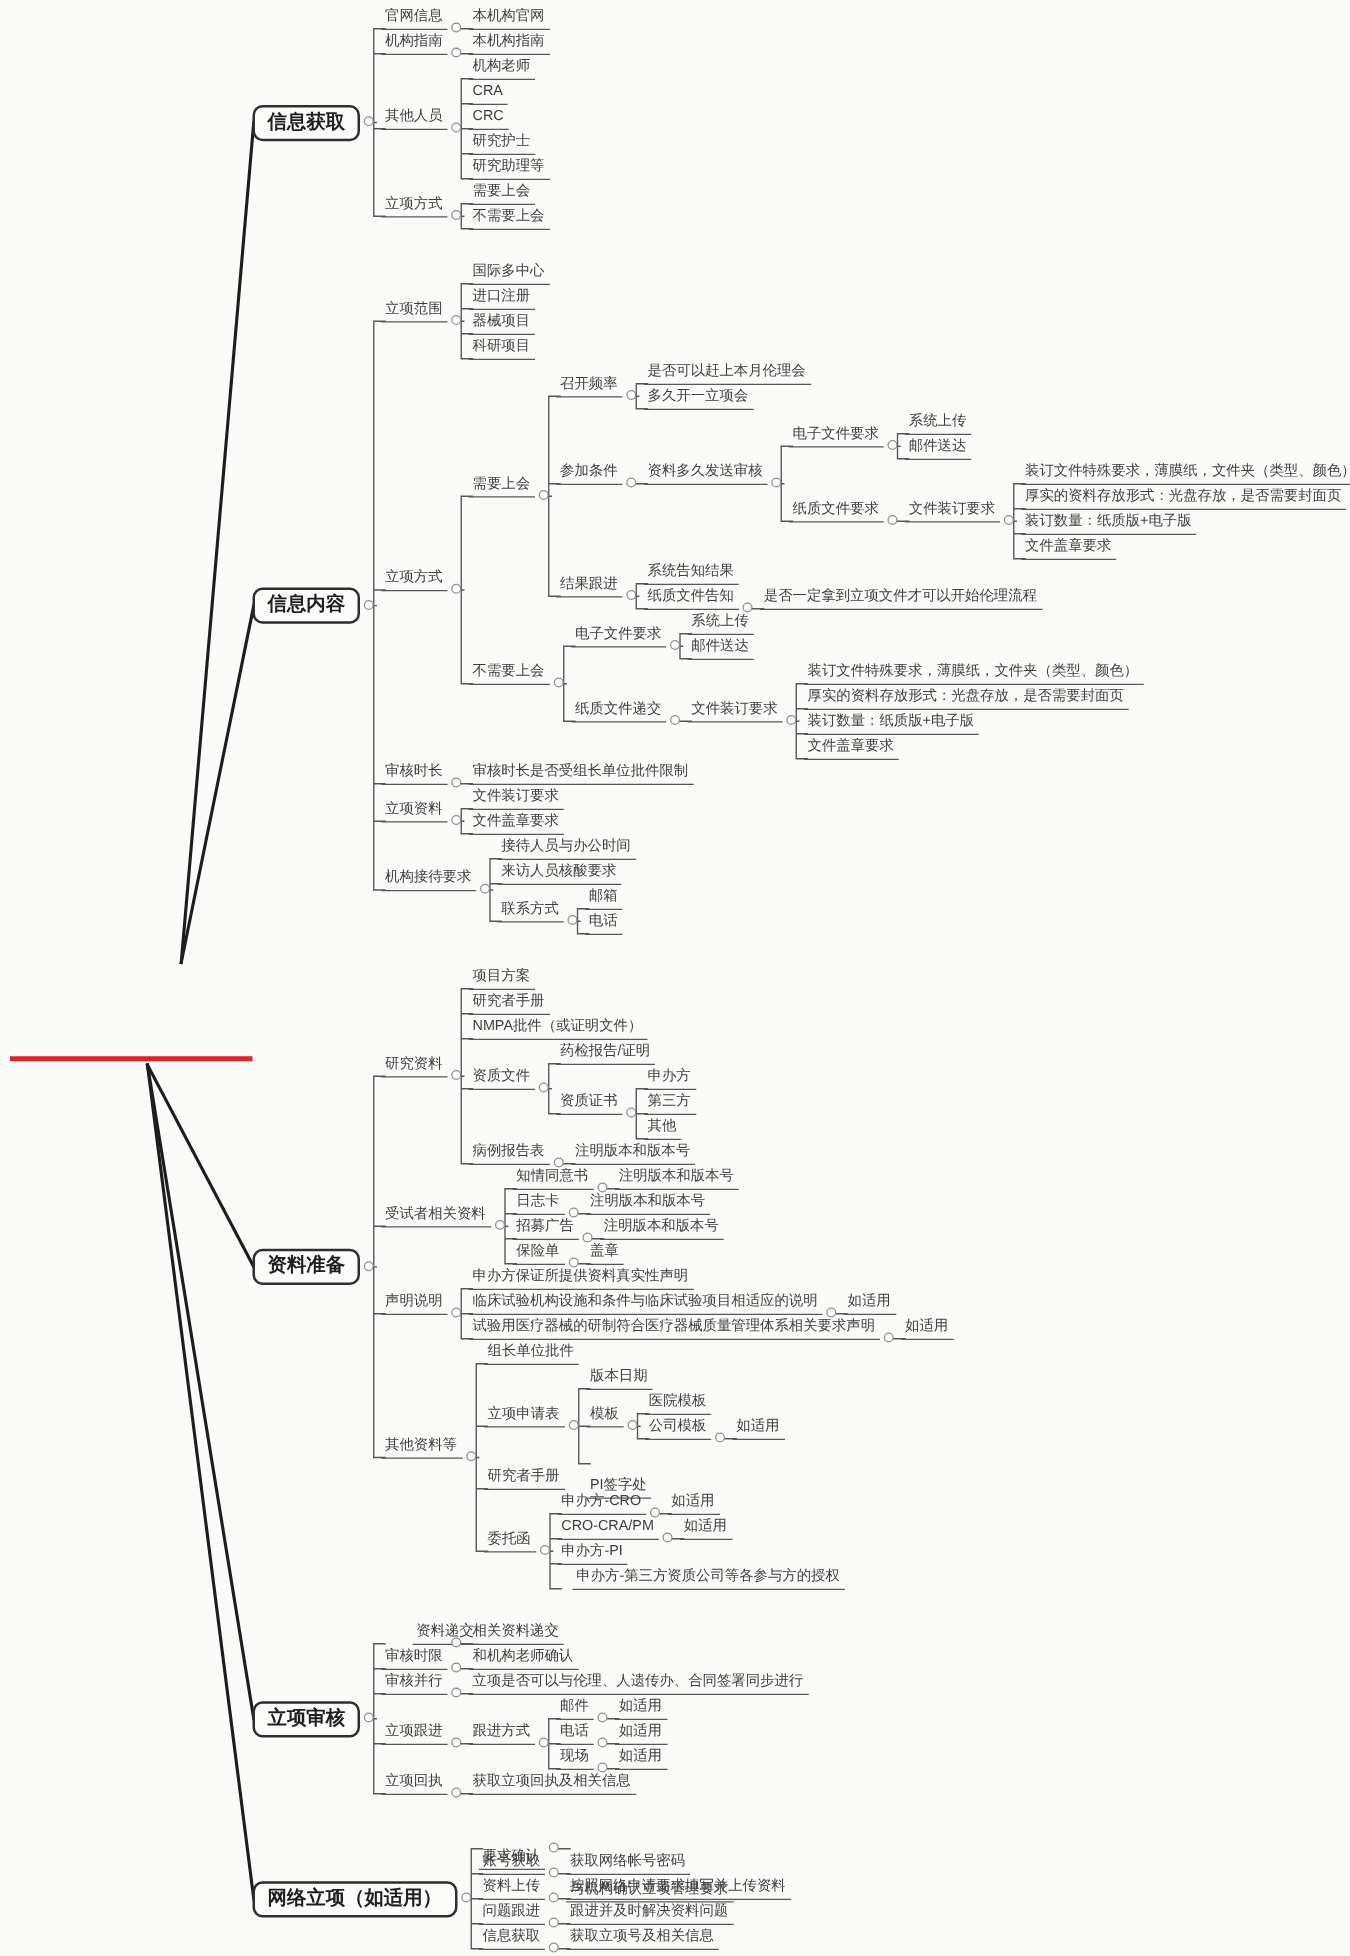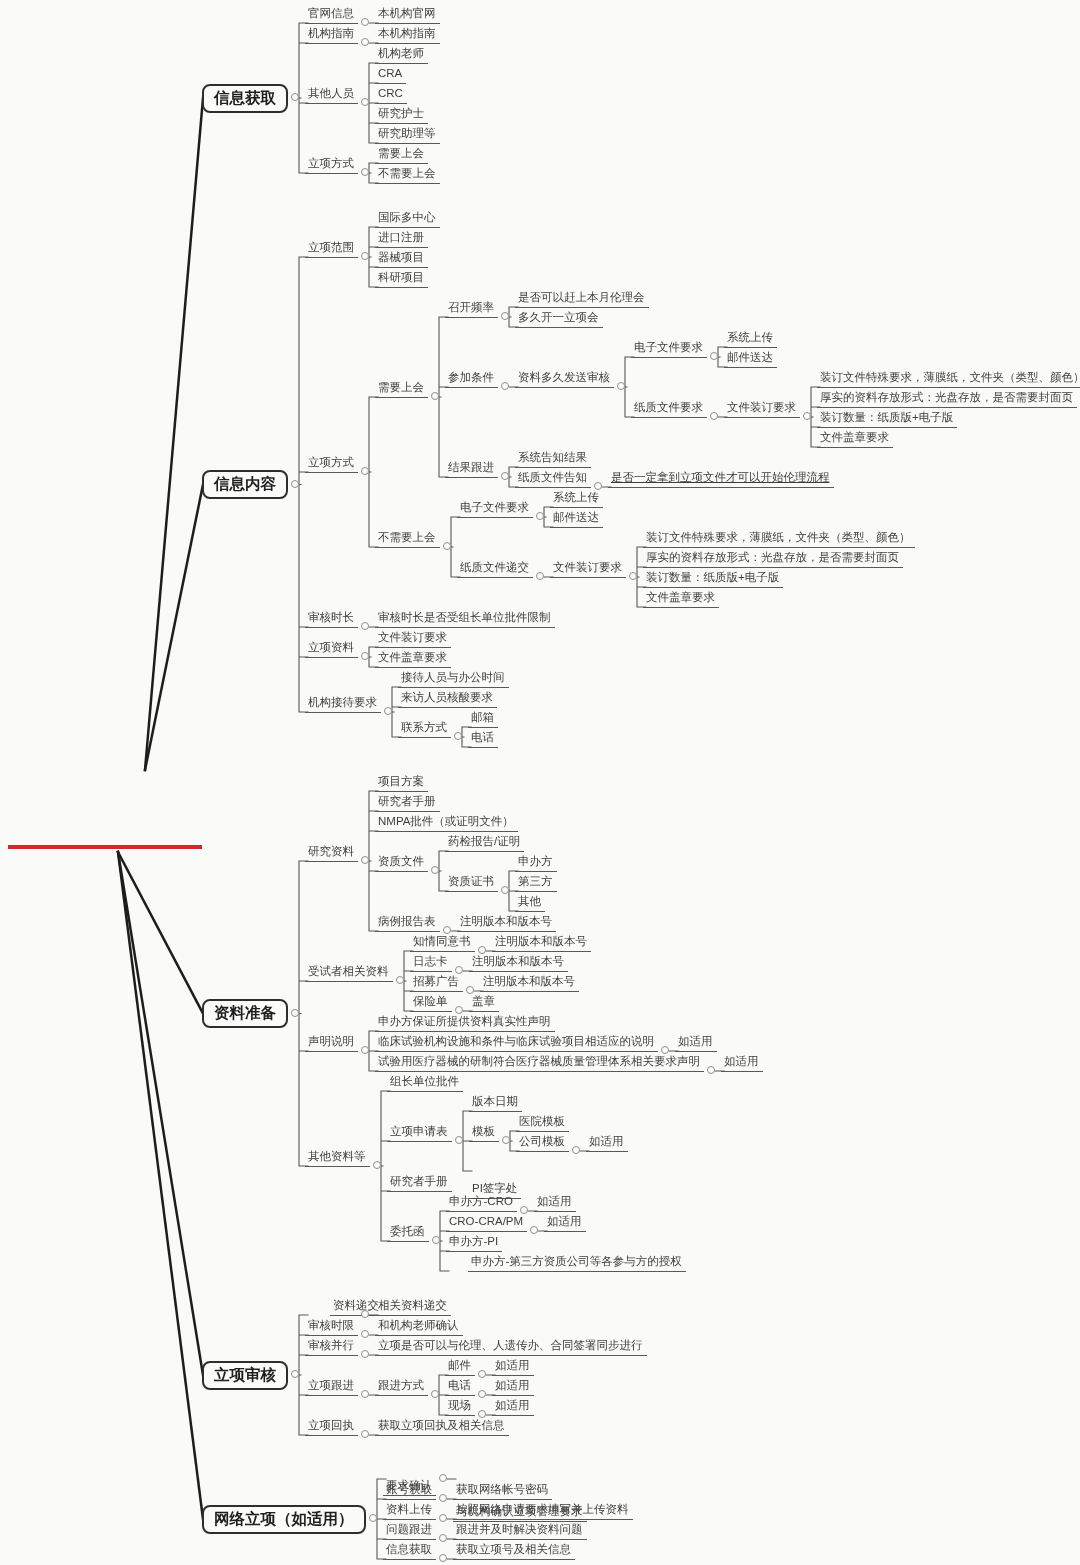--- a/index.html
+++ b/index.html
@@ -149,21 +149,21 @@
     <div class="topic" style="left: 817px; top: 391px;">厚实的资料存放形式：光盘存放，是否需要封面页</div>
     <div class="topic" style="left: 817px; top: 411px;">装订数量：纸质版+电子版</div>
     <div class="topic" style="left: 817px; top: 431px;">文件盖章要求</div>
     <div class="dot" style="left: 803px; top: 412px;"></div>
     <div class="dot" style="left: 710px; top: 412px;"></div>
     <div class="dot" style="left: 617px; top: 382px;"></div>
     <div class="dot" style="left: 501px; top: 382px;"></div>
     <div class="topic" style="left: 445px; top: 461px;">结果跟进</div>
     <div class="topic" style="left: 515px; top: 451px;">系统告知结果</div>
     <div class="topic" style="left: 515px; top: 471px;">纸质文件告知</div>
-    <div class="topic" style="left: 608px; top: 471px; text-decoration: underline;">是否一定拿到立项文件才可以开始伦理流程</div>
+    <div class="topic" style="left: 608px; top: 471px;">是否一定拿到立项文件才可以开始伦理流程</div>
     <div class="dot" style="left: 594px; top: 482px;"></div>
     <div class="dot" style="left: 501px; top: 472px;"></div>
     <div class="dot" style="left: 431px; top: 392px;"></div>
     <div class="topic" style="left: 375px; top: 531px;">不需要上会</div>
     <div class="topic" style="left: 457px; top: 501px;">电子文件要求</div>
     <div class="topic" style="left: 550px; top: 491px;">系统上传</div>
     <div class="topic" style="left: 550px; top: 511px;">邮件送达</div>
     <div class="dot" style="left: 536px; top: 512px;"></div>
     <div class="topic" style="left: 457px; top: 561px;">纸质文件递交</div>
     <div class="topic" style="left: 550px; top: 561px;">文件装订要求</div>
@@ -245,21 +245,21 @@
     <div class="dot" style="left: 455px; top: 1136px;"></div>
     <div class="topic" style="left: 387px; top: 1175px;">研究者手册</div>
     <div class="topic" style="left: 387px; top: 1225px;">委托函</div>
     <div class="topic" style="left: 446px; top: 1195px;">申办方-CRO</div>
     <div class="topic" style="left: 534px; top: 1195px;">如适用</div>
     <div class="dot" style="left: 520px; top: 1206px;"></div>
     <div class="topic" style="left: 446px; top: 1215px;">CRO-CRA/PM</div>
     <div class="topic" style="left: 544px; top: 1215px;">如适用</div>
     <div class="dot" style="left: 530px; top: 1226px;"></div>
     <div class="topic" style="left: 446px; top: 1235px;">申办方-PI</div>
-    <div class="topic" style="left: 468px; top: 1255px;">申办方-第三方资质公司等各参与方的授权</div>
+    <div class="topic" style="left: 458px; top: 1255px;">申办方-第三方资质公司等各参与方的授权</div>
     <div class="dot" style="left: 432px; top: 1236px;"></div>
     <div class="dot" style="left: 373px; top: 1161px;"></div>
     <div class="dot" style="left: 291px; top: 1008.5px;"></div>
     <div class="topic branch" style="left: 202px; top: 1360.5px;">立项审核</div>
     <div class="topic" style="left: 305px; top: 1299px; margin-left: 25px;">资料递交</div>
     <div class="topic" style="left: 375px; top: 1299px;">相关资料递交</div>
     <div class="dot" style="left: 361px; top: 1310px;"></div>
     <div class="topic" style="left: 305px; top: 1319px;">审核时限</div>
     <div class="topic" style="left: 375px; top: 1319px;">和机构老师确认</div>
     <div class="dot" style="left: 361px; top: 1330px;"></div>

